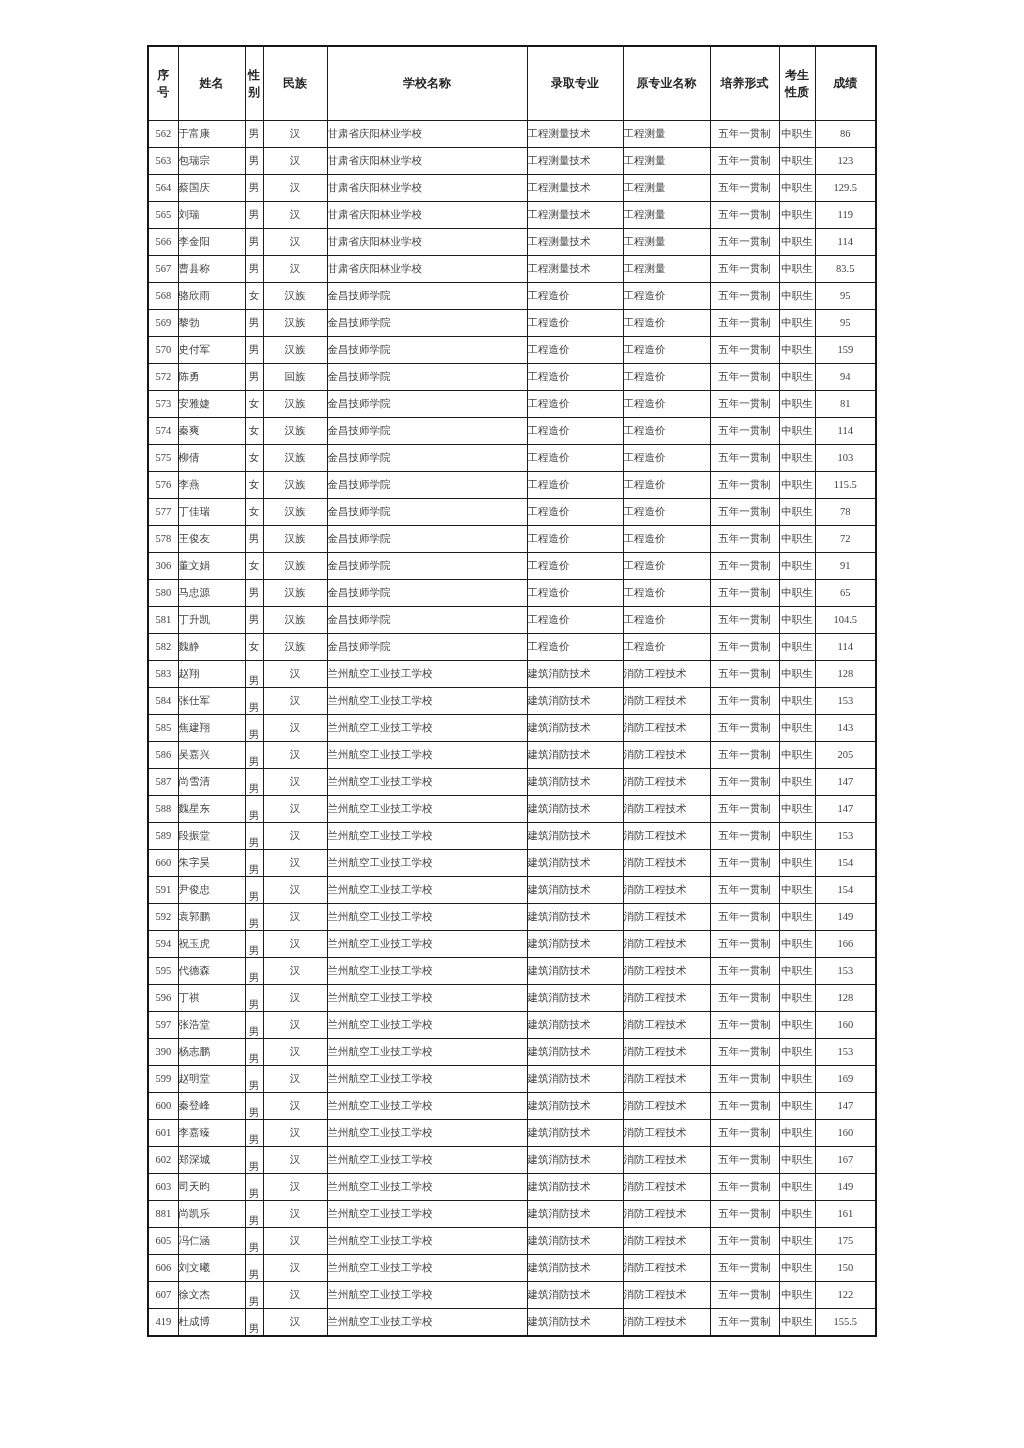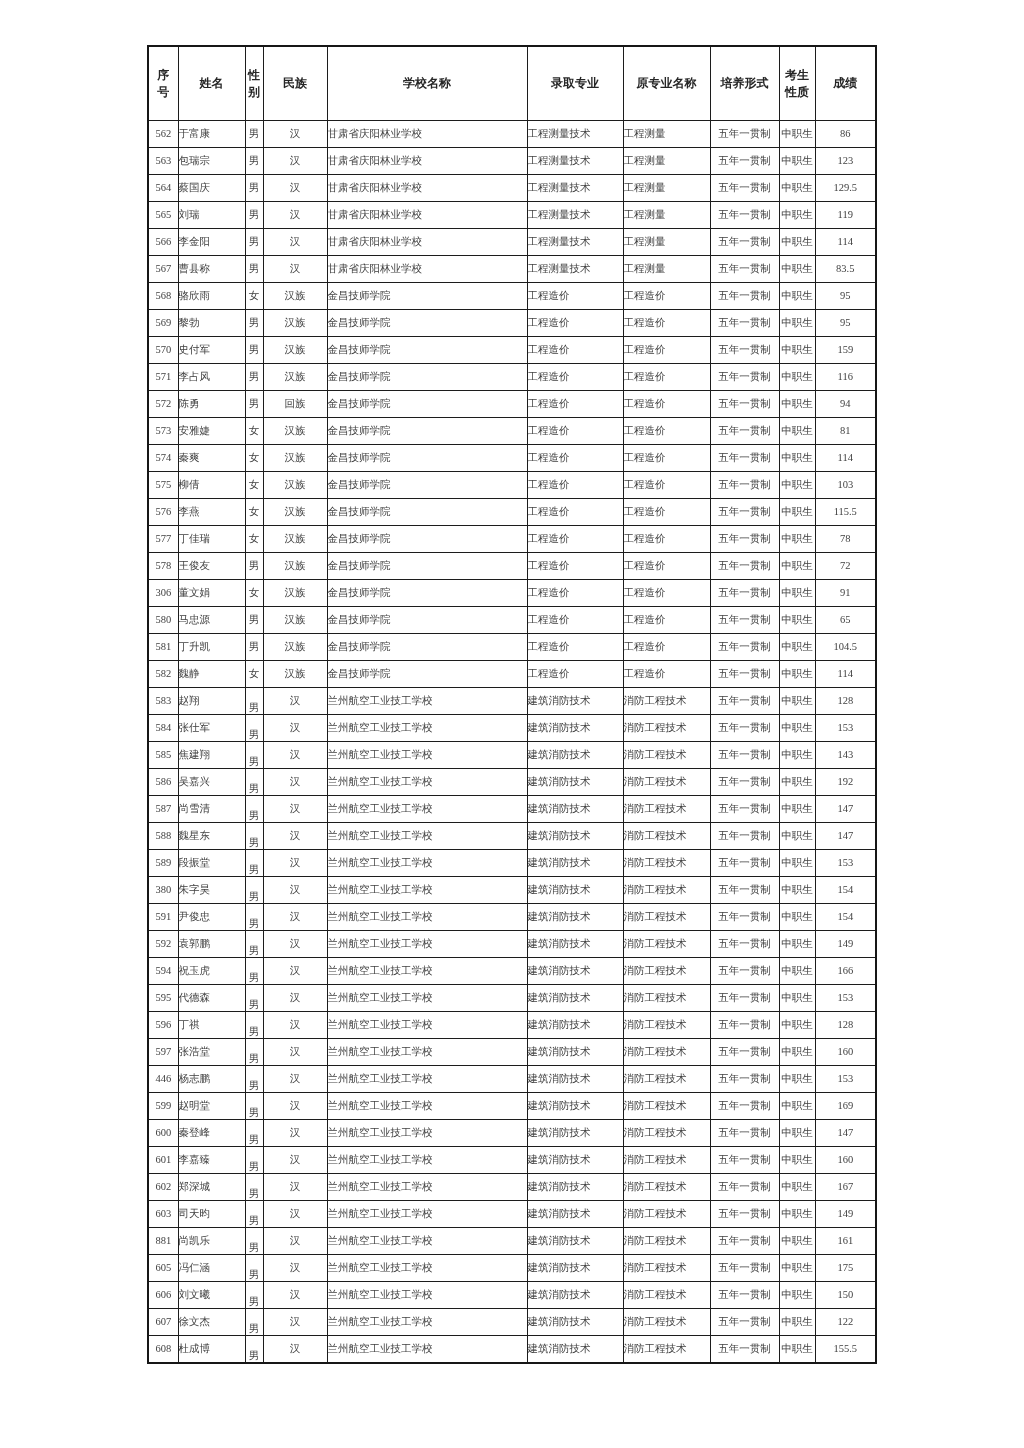--- a/index.html
+++ b/index.html
@@ -189,32 +189,20 @@
           <td class="c">男</td>
           <td class="c">汉族</td>
           <td class="l">金昌技师学院</td>
           <td class="l">工程造价</td>
           <td class="l">工程造价</td>
           <td class="c">五年一贯制</td>
           <td class="c">中职生</td>
           <td class="c">159</td>
         </tr>
         <tr>
-          <td class="c">571</td>
-          <td class="l">李占风</td>
-          <td class="c">男</td>
-          <td class="c">汉族</td>
-          <td class="l">金昌技师学院</td>
-          <td class="l">工程造价</td>
-          <td class="l">工程造价</td>
-          <td class="c">五年一贯制</td>
-          <td class="c">中职生</td>
-          <td class="c">116</td>
-        </tr>
-        <tr>
           <td class="c">572</td>
           <td class="l">陈勇</td>
           <td class="c">男</td>
           <td class="c">回族</td>
           <td class="l">金昌技师学院</td>
           <td class="l">工程造价</td>
           <td class="l">工程造价</td>
           <td class="c">五年一贯制</td>
           <td class="c">中职生</td>
           <td class="c">94</td>
@@ -378,21 +366,21 @@
         <tr>
           <td class="c">586</td>
           <td class="l">吴嘉兴</td>
           <td class="c gb">男</td>
           <td class="c">汉</td>
           <td class="l">兰州航空工业技工学校</td>
           <td class="l">建筑消防技术</td>
           <td class="l">消防工程技术</td>
           <td class="c">五年一贯制</td>
           <td class="c">中职生</td>
-          <td class="c">192</td>
+          <td class="c">205</td>
         </tr>
         <tr>
           <td class="c">587</td>
           <td class="l">尚雪清</td>
           <td class="c gb">男</td>
           <td class="c">汉</td>
           <td class="l">兰州航空工业技工学校</td>
           <td class="l">建筑消防技术</td>
           <td class="l">消防工程技术</td>
           <td class="c">五年一贯制</td>
@@ -417,21 +405,21 @@
           <td class="c gb">男</td>
           <td class="c">汉</td>
           <td class="l">兰州航空工业技工学校</td>
           <td class="l">建筑消防技术</td>
           <td class="l">消防工程技术</td>
           <td class="c">五年一贯制</td>
           <td class="c">中职生</td>
           <td class="c">153</td>
         </tr>
         <tr>
-          <td class="c">380</td>
+          <td class="c">660</td>
           <td class="l">朱字昊</td>
           <td class="c gb">男</td>
           <td class="c">汉</td>
           <td class="l">兰州航空工业技工学校</td>
           <td class="l">建筑消防技术</td>
           <td class="l">消防工程技术</td>
           <td class="c">五年一贯制</td>
           <td class="c">中职生</td>
           <td class="c">154</td>
         </tr>
@@ -501,21 +489,21 @@
           <td class="c gb">男</td>
           <td class="c">汉</td>
           <td class="l">兰州航空工业技工学校</td>
           <td class="l">建筑消防技术</td>
           <td class="l">消防工程技术</td>
           <td class="c">五年一贯制</td>
           <td class="c">中职生</td>
           <td class="c">160</td>
         </tr>
         <tr>
-          <td class="c">446</td>
+          <td class="c">390</td>
           <td class="l">杨志鹏</td>
           <td class="c gb">男</td>
           <td class="c">汉</td>
           <td class="l">兰州航空工业技工学校</td>
           <td class="l">建筑消防技术</td>
           <td class="l">消防工程技术</td>
           <td class="c">五年一贯制</td>
           <td class="c">中职生</td>
           <td class="c">153</td>
         </tr>
@@ -621,21 +609,21 @@
           <td class="c gb">男</td>
           <td class="c">汉</td>
           <td class="l">兰州航空工业技工学校</td>
           <td class="l">建筑消防技术</td>
           <td class="l">消防工程技术</td>
           <td class="c">五年一贯制</td>
           <td class="c">中职生</td>
           <td class="c">122</td>
         </tr>
         <tr>
-          <td class="c">608</td>
+          <td class="c">419</td>
           <td class="l">杜成博</td>
           <td class="c gb">男</td>
           <td class="c">汉</td>
           <td class="l">兰州航空工业技工学校</td>
           <td class="l">建筑消防技术</td>
           <td class="l">消防工程技术</td>
           <td class="c">五年一贯制</td>
           <td class="c">中职生</td>
           <td class="c">155.5</td>
         </tr>

